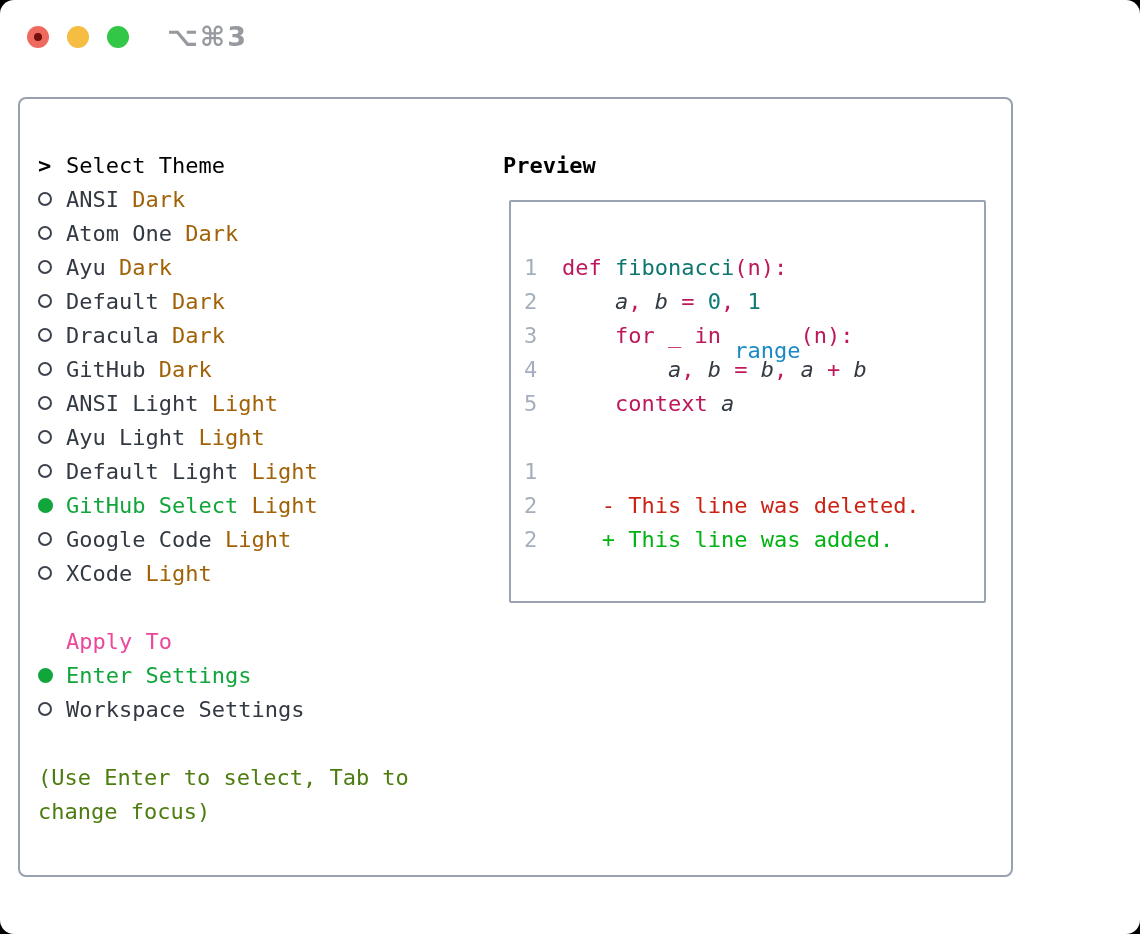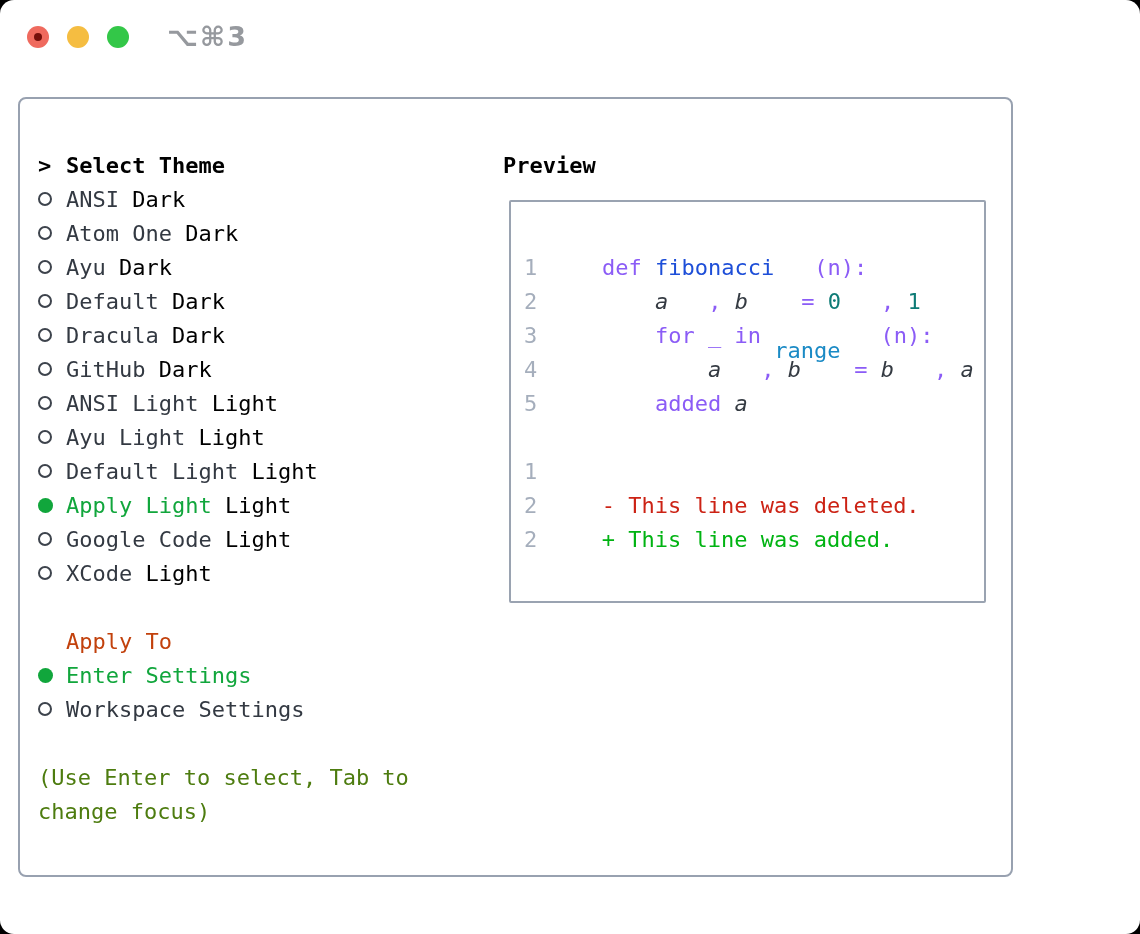--- a/index.html
+++ b/index.html
@@ -24,37 +24,37 @@
     position:absolute;left:18px;top:97px;width:995px;height:780px;
     border:2px solid #98a1b0;border-radius:8px;box-sizing:border-box;
   }
   
   .left-col{position:absolute;left:38px;top:148px;font-size:22px;}
   .row{display:flex;height:34px;align-items:center;white-space:pre;}
   .bullet{width:28px;display:flex;align-items:center;flex:none;}
   .dot-hollow{width:10px;height:10px;border:2px solid #3d434c;border-radius:50%;}
   .dot-filled{width:15px;height:15px;background:#11a63c;border-radius:50%;}
   .cursor{color:#000;font-weight:bold;}
-  .hdr{color:#000;font-weight:bold;}
-  .hdr-reg{color:#c2410c;}
+  .hdr{color:#000;font-weight:normal;}
+  .hdr-reg{color:#ec4899;}
   .item-name{color:#333942;}
   .item-name.sel{color:#11a63c;}
-  .variant{color:#000000;}
+  .variant{color:#a16207;}
   .hint{color:#4d7c0f;}
   
   .preview-title{position:absolute;left:503px;top:149px;font-size:22px;line-height:34px;font-weight:bold;color:#000;}
   .pbox{
     position:absolute;left:509px;top:200px;width:477px;height:403px;
     border:2px solid #9aa3b1;border-radius:2px;box-sizing:border-box;
     padding:48px 0 0 13px;overflow:hidden;
   }
   .pline{display:flex;height:34px;align-items:center;font-size:22px;white-space:pre;}
   .ln{width:38px;color:#a5aebc;flex:none;}
-  .seg-plain{color:#8b5cf6;margin-left:40px;}
-  .seg-fn{color:#1d4ed8;}
+  .seg-plain{color:#be185d;}
+  .seg-fn{color:#0f766e;}
   .seg-num{color:#0e7b76;}
   .seg-builtin{color:#1a8ac5;margin-top:30px;}
   .seg-var{color:#343a42;font-style:italic;}
   .seg-context{color:#7f868f;}
   .seg-del{color:#cc2214;}
   .seg-add{color:#00b312;}
 </style>
 </head>
 <body>
 
@@ -76,21 +76,21 @@
     <div>
         <div class="row"><span class="bullet"><span class="dot-hollow"></span></span><span class="item-name">ANSI</span><span class="variant"> Dark</span></div>
         <div class="row"><span class="bullet"><span class="dot-hollow"></span></span><span class="item-name">Atom One</span><span class="variant"> Dark</span></div>
         <div class="row"><span class="bullet"><span class="dot-hollow"></span></span><span class="item-name">Ayu</span><span class="variant"> Dark</span></div>
         <div class="row"><span class="bullet"><span class="dot-hollow"></span></span><span class="item-name">Default</span><span class="variant"> Dark</span></div>
         <div class="row"><span class="bullet"><span class="dot-hollow"></span></span><span class="item-name">Dracula</span><span class="variant"> Dark</span></div>
         <div class="row"><span class="bullet"><span class="dot-hollow"></span></span><span class="item-name">GitHub</span><span class="variant"> Dark</span></div>
         <div class="row"><span class="bullet"><span class="dot-hollow"></span></span><span class="item-name">ANSI Light</span><span class="variant"> Light</span></div>
         <div class="row"><span class="bullet"><span class="dot-hollow"></span></span><span class="item-name">Ayu Light</span><span class="variant"> Light</span></div>
         <div class="row"><span class="bullet"><span class="dot-hollow"></span></span><span class="item-name">Default Light</span><span class="variant"> Light</span></div>
-        <div class="row"><span class="bullet"><span class="dot-filled"></span></span><span class="item-name sel">Apply Light</span><span class="variant"> Light</span></div>
+        <div class="row"><span class="bullet"><span class="dot-filled"></span></span><span class="item-name sel">GitHub Select</span><span class="variant"> Light</span></div>
         <div class="row"><span class="bullet"><span class="dot-hollow"></span></span><span class="item-name">Google Code</span><span class="variant"> Light</span></div>
         <div class="row"><span class="bullet"><span class="dot-hollow"></span></span><span class="item-name">XCode</span><span class="variant"> Light</span></div>
       </div>
 
     <div class="row"></div>
 
     <div class="row">
       <span class="bullet"></span>
       <span class="hdr-reg">Apply To</span>
     </div>
@@ -105,20 +105,20 @@
     <div class="row hint">(Use Enter to select, Tab to</div>
     <div class="row hint">change focus)</div>
   </div>
 
   <div class="preview-title">Preview</div>
   <div class="pbox">
       <div class="pline"><span class="ln">1</span><span class="seg-plain">def </span><span class="seg-fn">fibonacci</span><span class="seg-plain">(n):</span></div>
       <div class="pline"><span class="ln">2</span><span class="seg-plain">    </span><span class="seg-var">a</span><span class="seg-plain">, </span><span class="seg-var">b</span><span class="seg-plain"> = </span><span class="seg-num">0</span><span class="seg-plain">, </span><span class="seg-num">1</span></div>
       <div class="pline"><span class="ln">3</span><span class="seg-plain">    for _ in </span><span class="seg-builtin">range</span><span class="seg-plain">(n):</span></div>
       <div class="pline"><span class="ln">4</span><span class="seg-plain">        </span><span class="seg-var">a</span><span class="seg-plain">, </span><span class="seg-var">b</span><span class="seg-plain"> = </span><span class="seg-var">b</span><span class="seg-plain">, </span><span class="seg-var">a</span><span class="seg-plain"> + </span><span class="seg-var">b</span></div>
-      <div class="pline"><span class="ln">5</span><span class="seg-plain">    added </span><span class="seg-var">a</span></div>
+      <div class="pline"><span class="ln">5</span><span class="seg-plain">    context </span><span class="seg-var">a</span></div>
       <div class="pline"><span class="ln"></span></div>
       <div class="pline"><span class="ln">1</span></div>
       <div class="pline"><span class="ln">2</span><span class="seg-del">   - This line was deleted.</span></div>
       <div class="pline"><span class="ln">2</span><span class="seg-add">   + This line was added.</span></div>
     </div>
 
 </div>
 
 </body></html>

